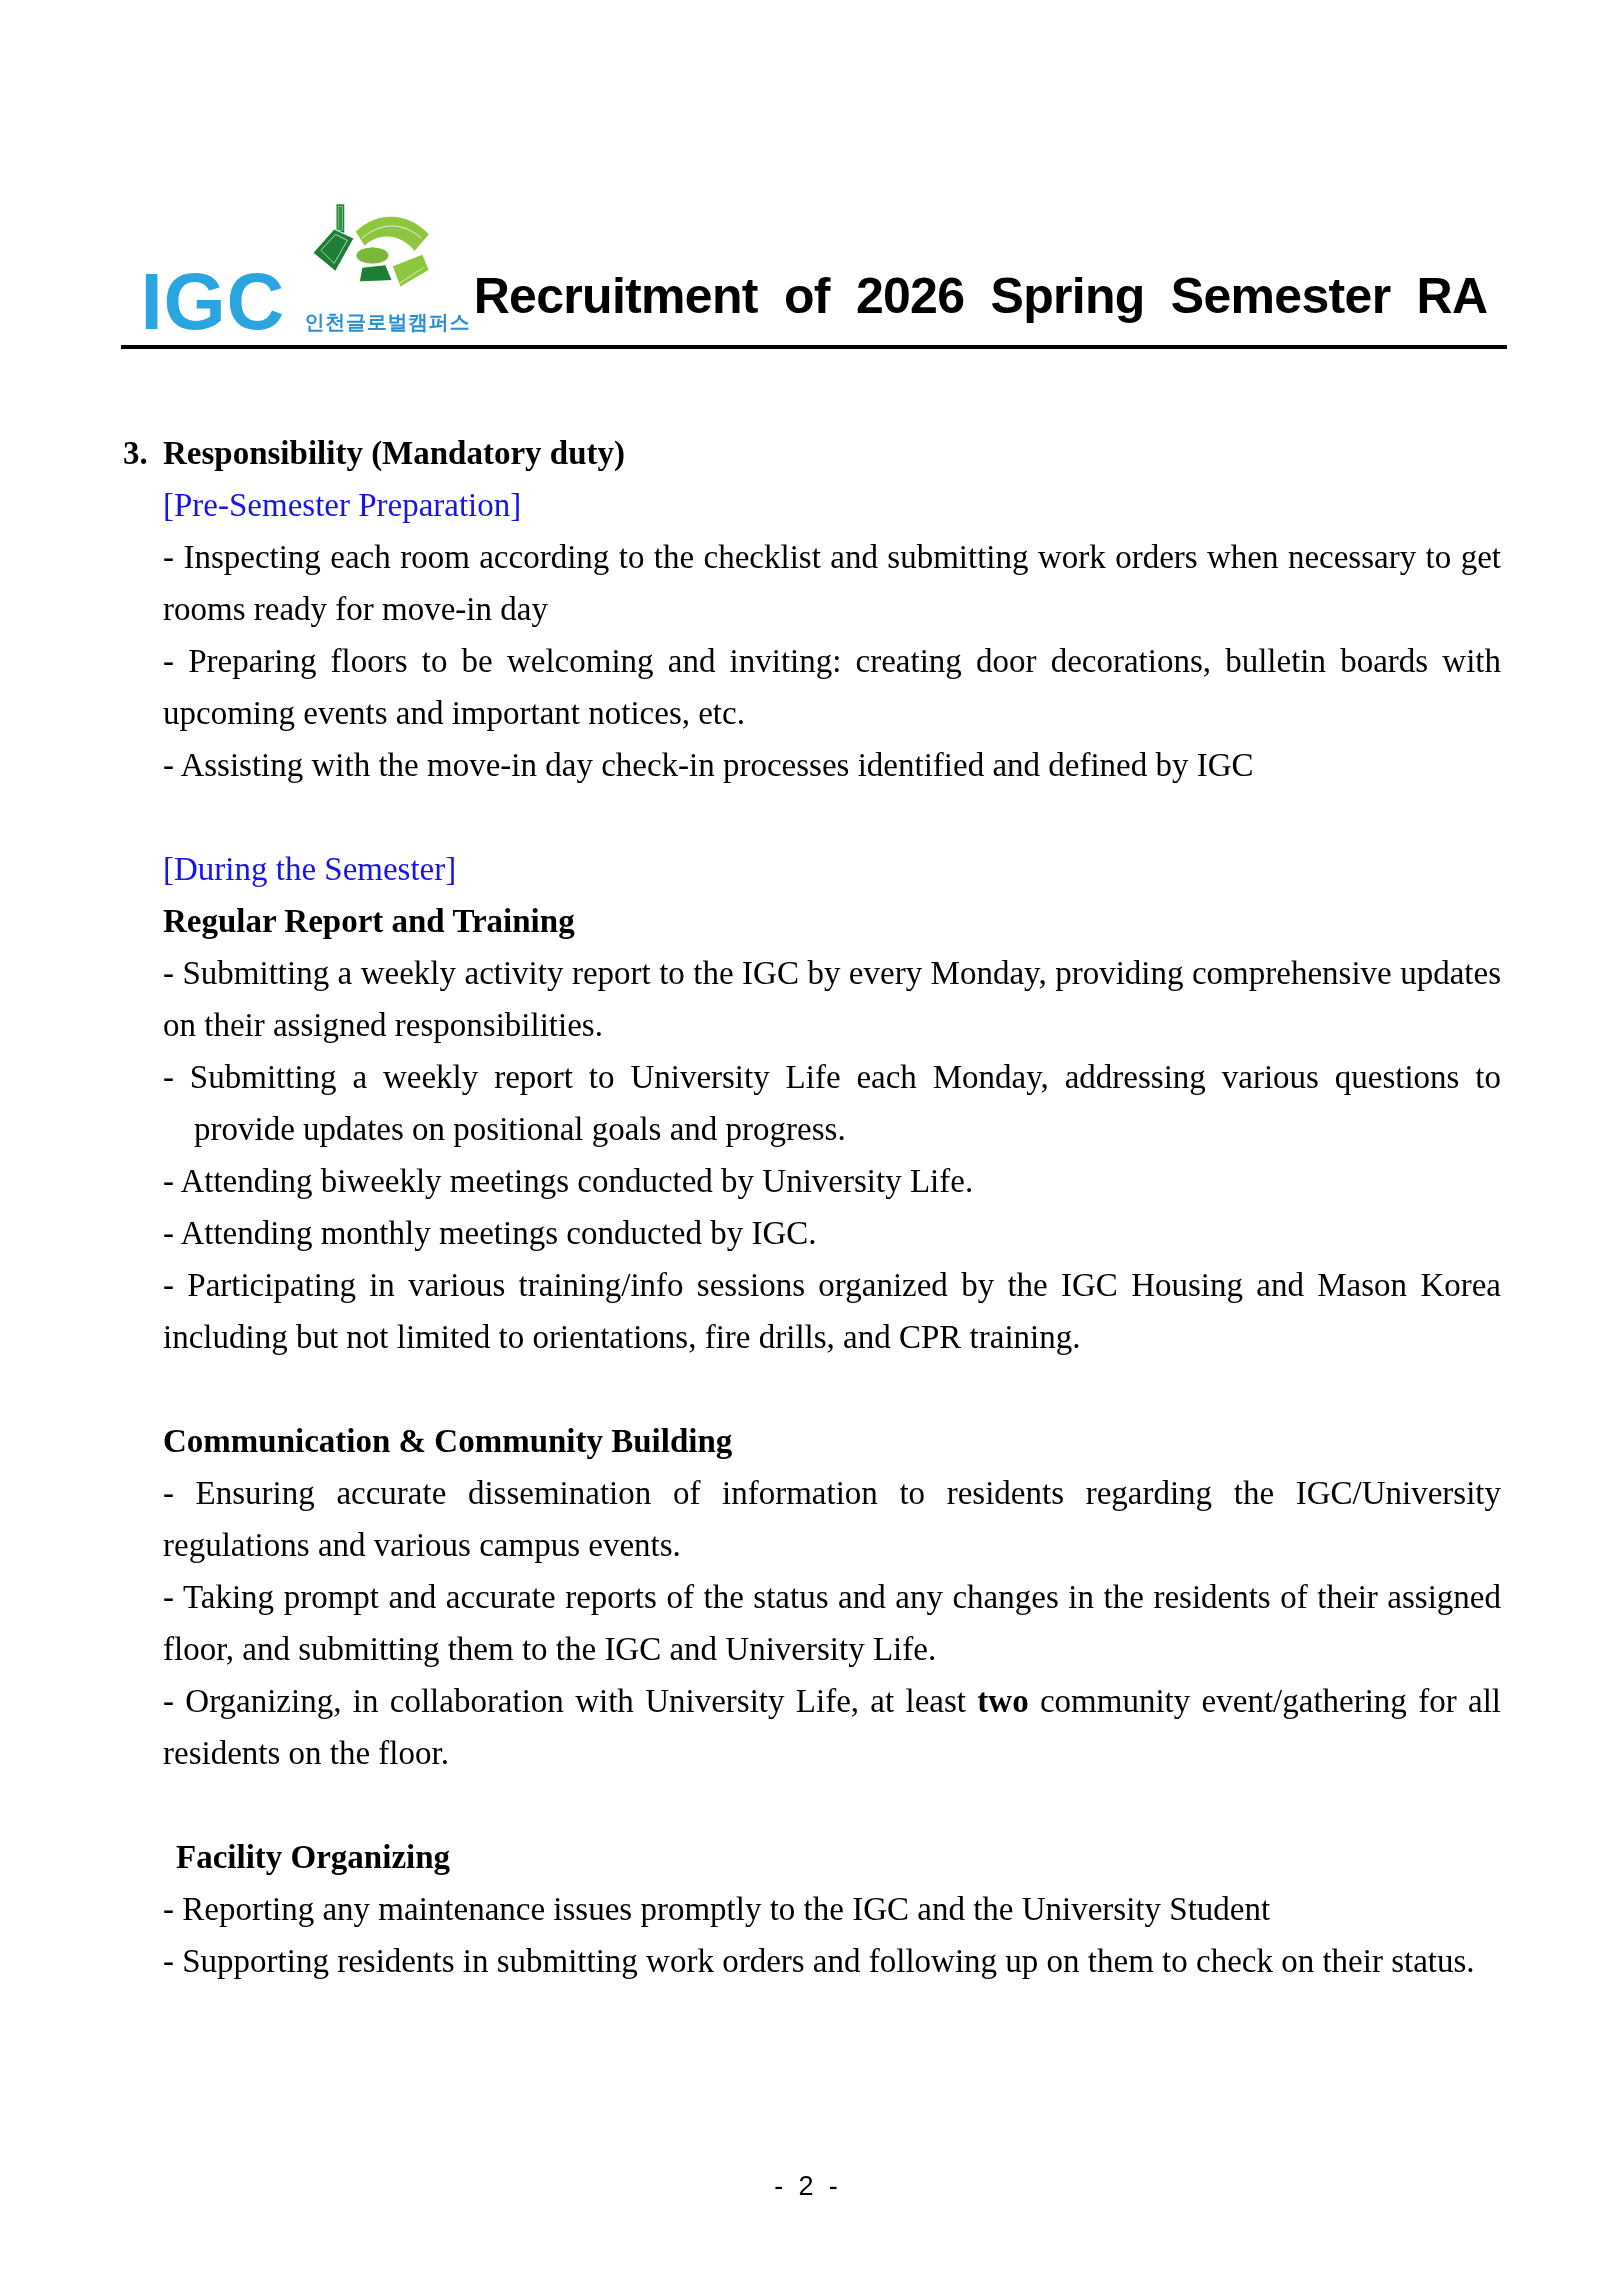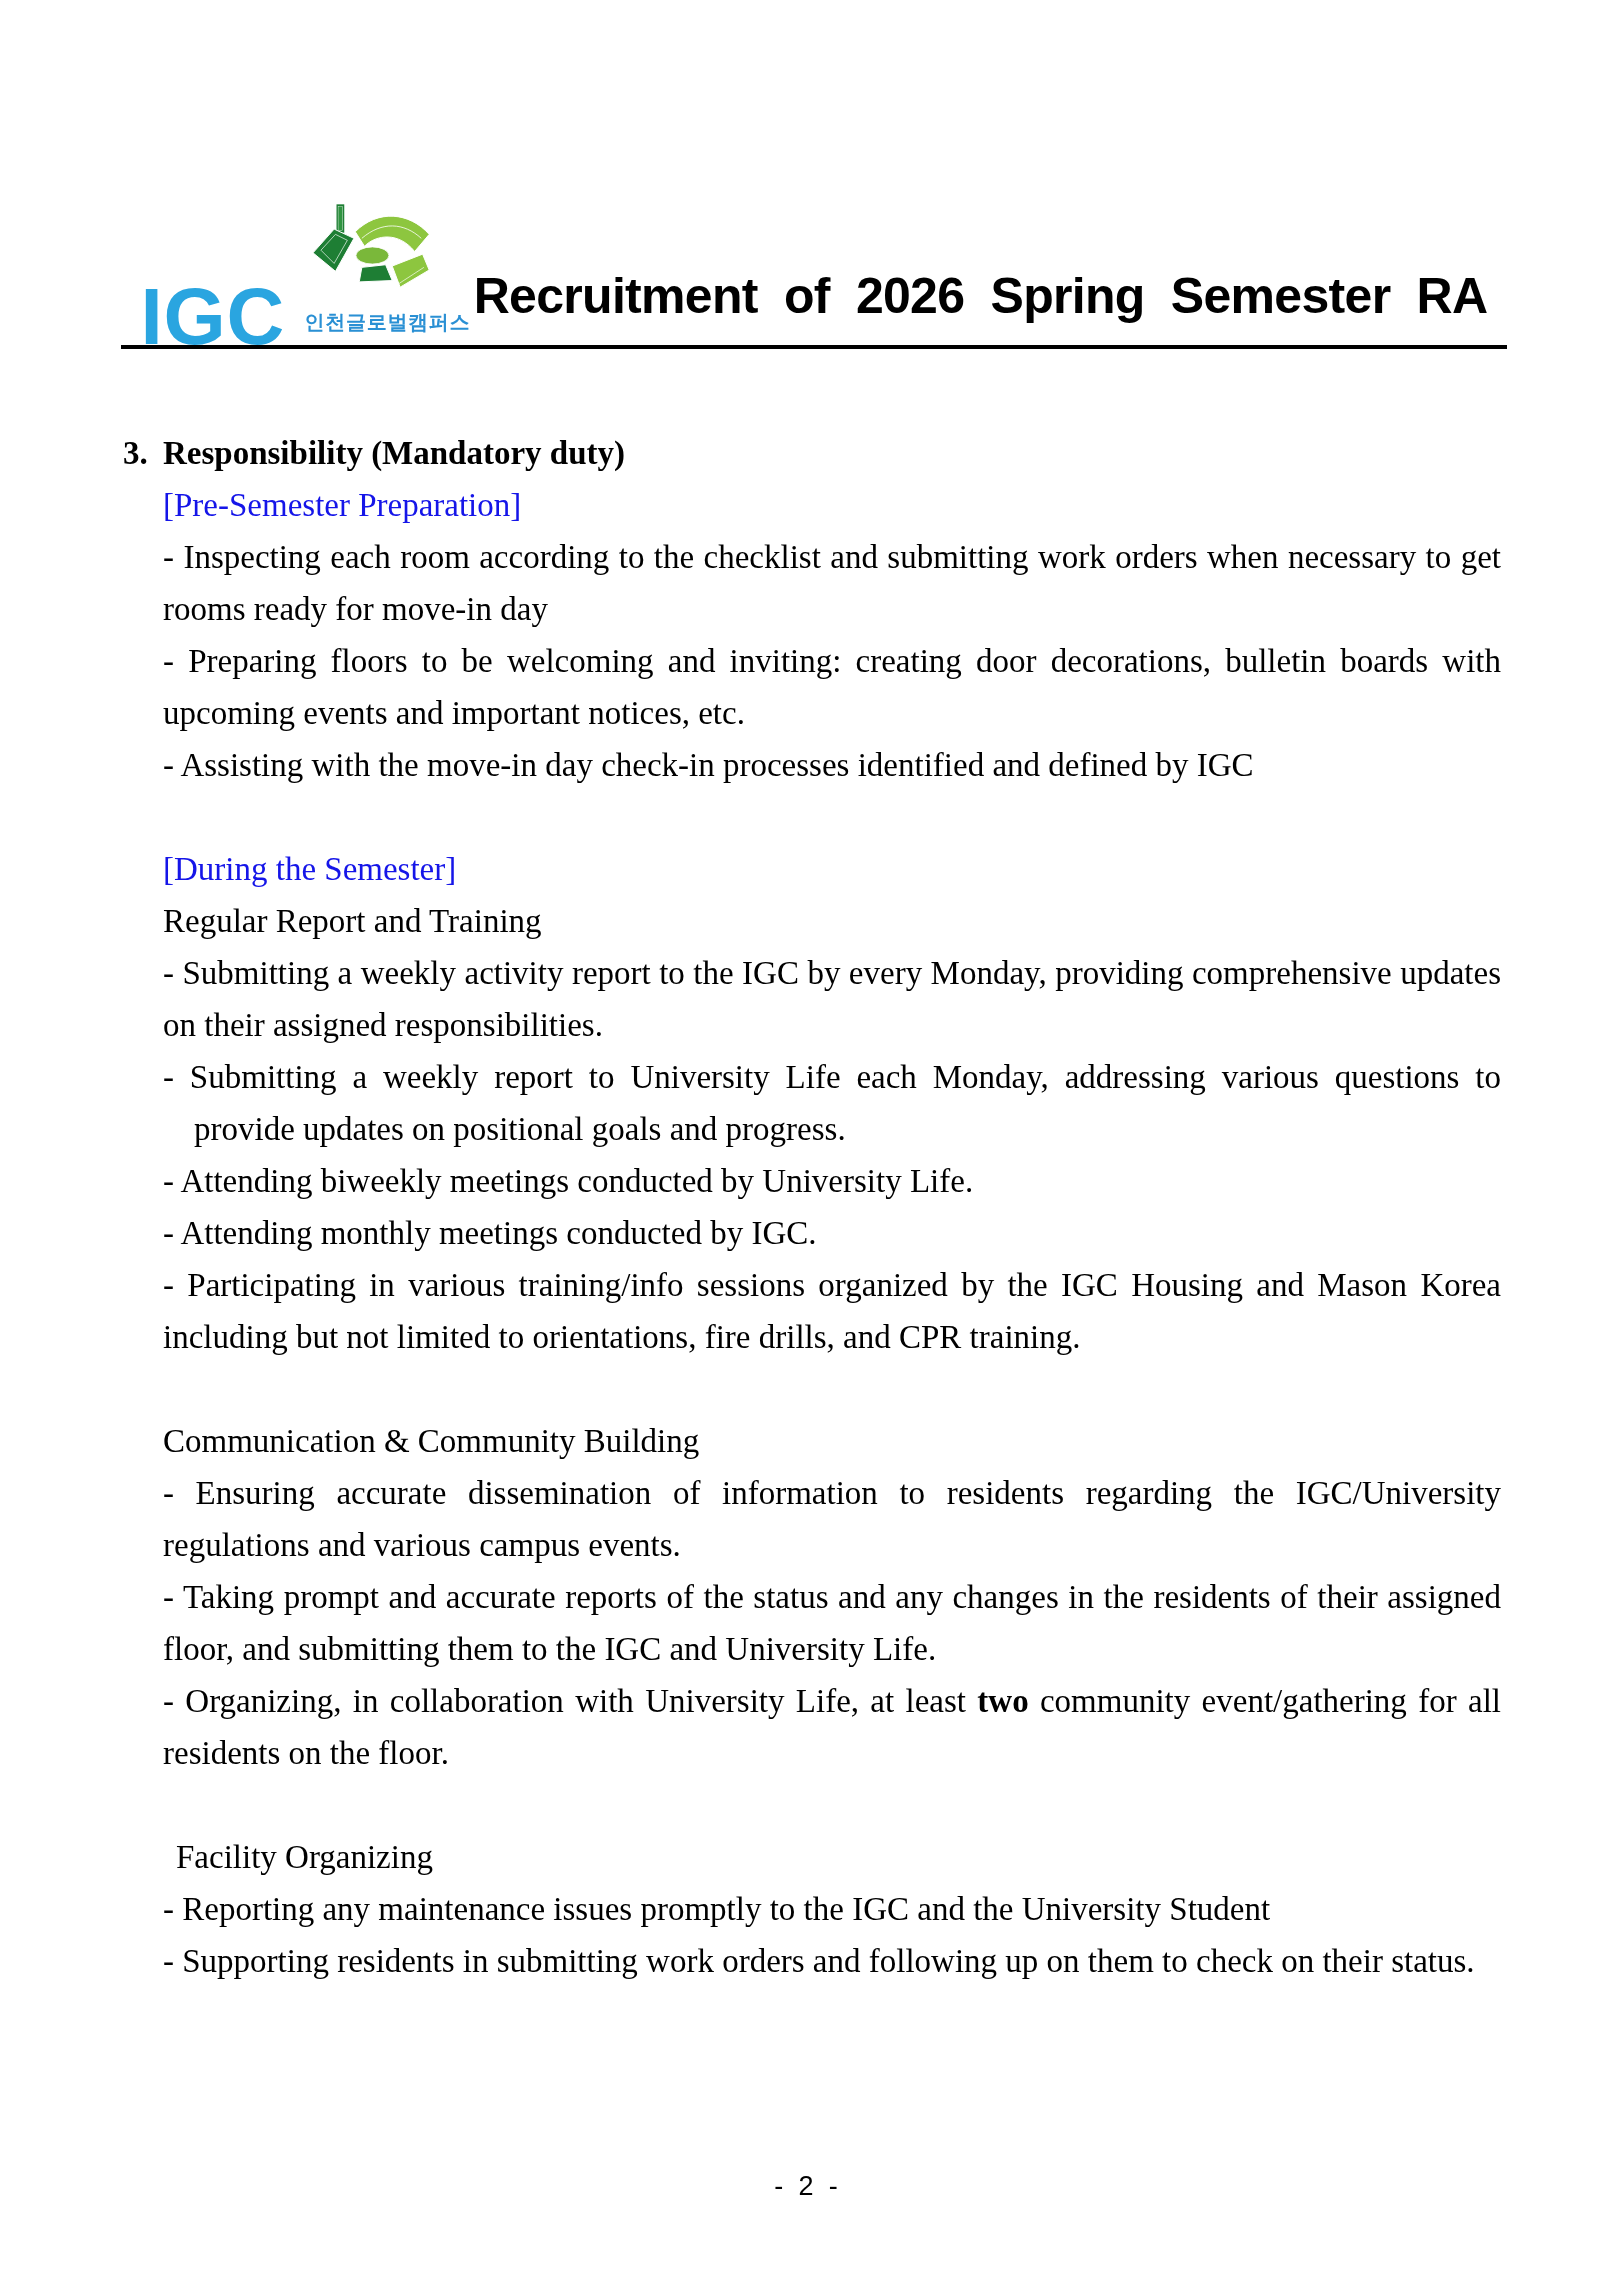--- a/index.html
+++ b/index.html
@@ -17,21 +17,21 @@
   .header {
     position: absolute;
     left: 121px;
     top: 203px;
     width: 1386px;
     height: 142px;
     border-bottom: 4.6px solid #000;
   }
   .logo { position: absolute; left: 19.6px; top: 0; width: 306px; height: 138px; }
   .logo-acronym {
-    position: absolute; left: 0; top: 74px;
+    position: absolute; left: 0; top: 59px;
     font-family: "Liberation Sans", sans-serif;
     font-weight: bold;
     font-size: 80px;
     line-height: 1;
     letter-spacing: 0.7px;
     color: #2aa5e0;
   }
   .logo-graphic { position: absolute; left: 155px; top: 1.3px; width: 137px; height: 99px; }
   .logo-korean {
     position: absolute; left: 164px; top: 106px;
@@ -66,21 +66,21 @@
     line-height: 52px;
     text-align: justify;
   }
   .section-title {
     position: relative;
     font-weight: bold;
     text-align: left !important;
   }
   .section-number { position: absolute; left: -40px; top: 0; font-weight: bold; }
   .sub-label { color: #1515e8; text-align: center; font-weight: normal; }
-  .group-heading { font-weight: normal; text-align: right; }
+  .group-heading { font-weight: bold; text-align: right; }
   .gap-line { margin-top: 52px !important; }
   .indent-sm { padding-left: 13px; }
   .hang { padding-left: 31px; text-indent: -31px; }
   .bold-word { font-weight: bold; }
 
   
   .footer {
     position: absolute;
     left: 0; right: 0; top: 2171px;
     text-align: center;

